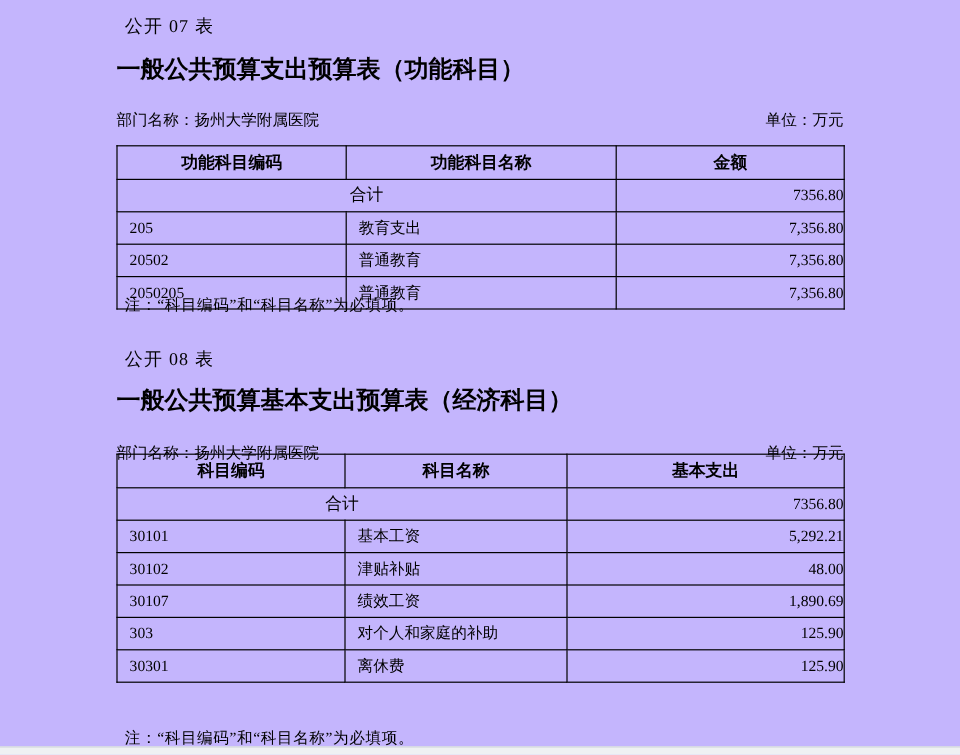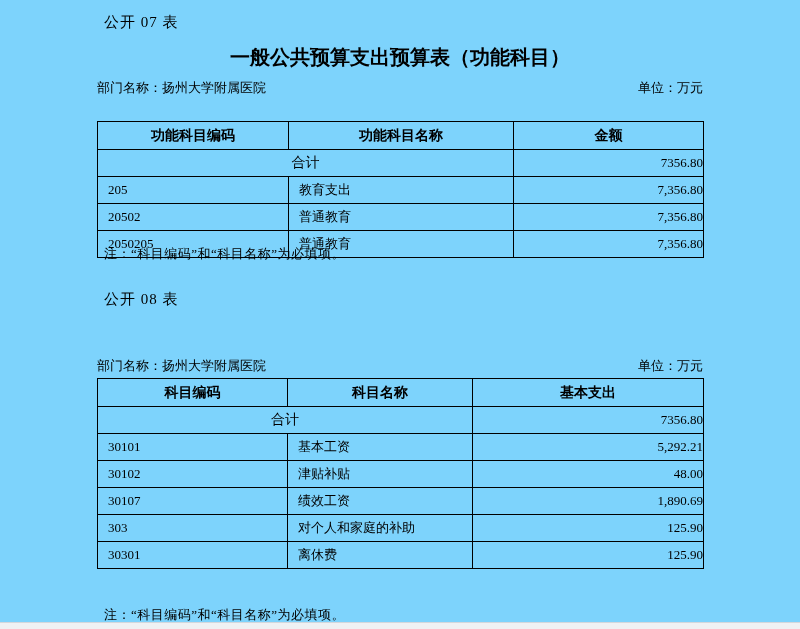--- a/index.html
+++ b/index.html
@@ -3,40 +3,40 @@
 <meta charset="utf-8">
 <style>
   html,body{margin:0;padding:0;}
   body{
     width:800px;height:629px;
     background:#ffffff;
     font-family:"Liberation Serif","DejaVu Serif",serif;
     color:#000;
     overflow:hidden;
   }
-  .page{position:relative;width:800px;height:629px;background:#7dd3fc;}
+  .page{position:relative;width:800px;height:629px;background:#c4b5fd;}
 
   .table-tag{
     position:absolute;left:104px;
     font-size:15px;letter-spacing:1px;color:#000;
   }
   #tag07{top:13px;}
   #tag08{top:290px;}
 
   .doc-title{
     position:absolute;left:97px;width:606px;
-    text-align:center;font-size:20px;font-weight:bold;color:#000;
+    font-size:20px;font-weight:bold;color:#000;
   }
   #title07{top:44px;}
   #title08{top:320px;}
 
   .meta-row{
     position:absolute;left:97px;width:606px;
     display:flex;justify-content:space-between;
-    font-size:13px;color:#000;
+    font-size:13px;color:#000;margin-top:12px;
   }
   #meta07{top:79px;}
   #meta08{top:357px;}
 
   table.budget-table{
     position:absolute;left:97px;width:606px;
     border-collapse:collapse;table-layout:fixed;
     font-size:13px;
   }
   #table07{top:101px;margin-top:20px;}
@@ -117,20 +117,21 @@
         <td class="code">2050205</td>
         <td class="name">普通教育</td>
         <td class="num">7,356.80</td>
       </tr>
     </tbody>
   </table>
 
   <div class="note" id="note07">注：“科目编码”和“科目名称”为必填项。</div>
 
   <div class="table-tag" id="tag08">公开 08 表</div>
+  <div class="doc-title" id="title08">一般公共预算基本支出预算表（经济科目）</div>
   <div class="meta-row" id="meta08">
     <span>部门名称：扬州大学附属医院</span>
     <span>单位：万元</span>
   </div>
 
   <table class="budget-table" id="table08">
     <colgroup>
         <col class="c1">
         <col class="c2">
         <col class="c3">

